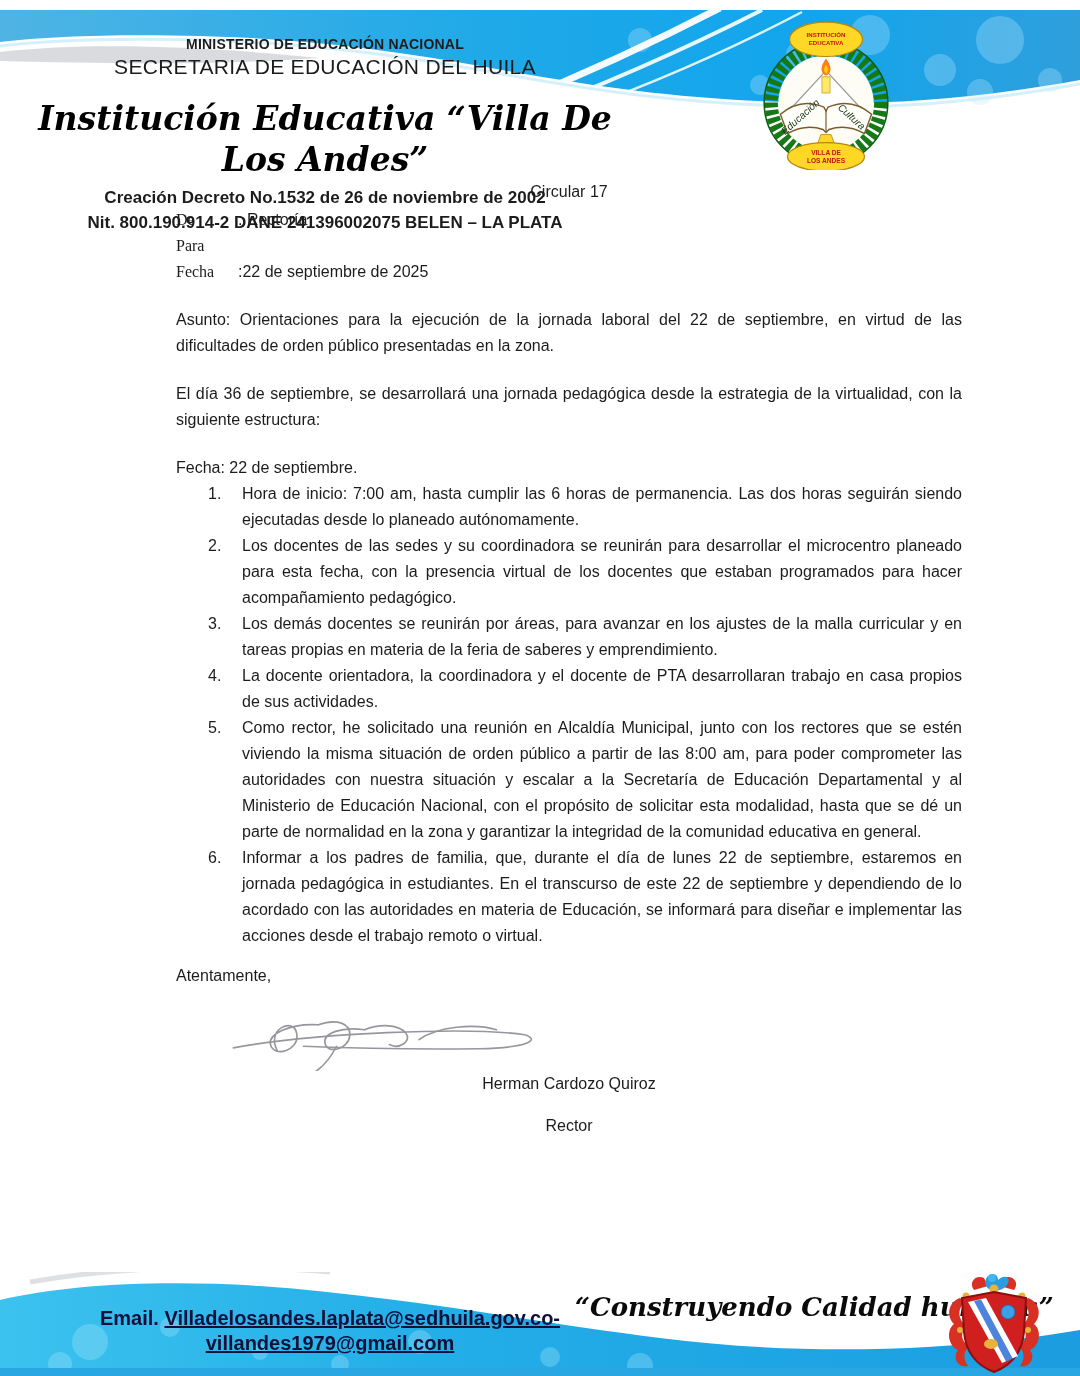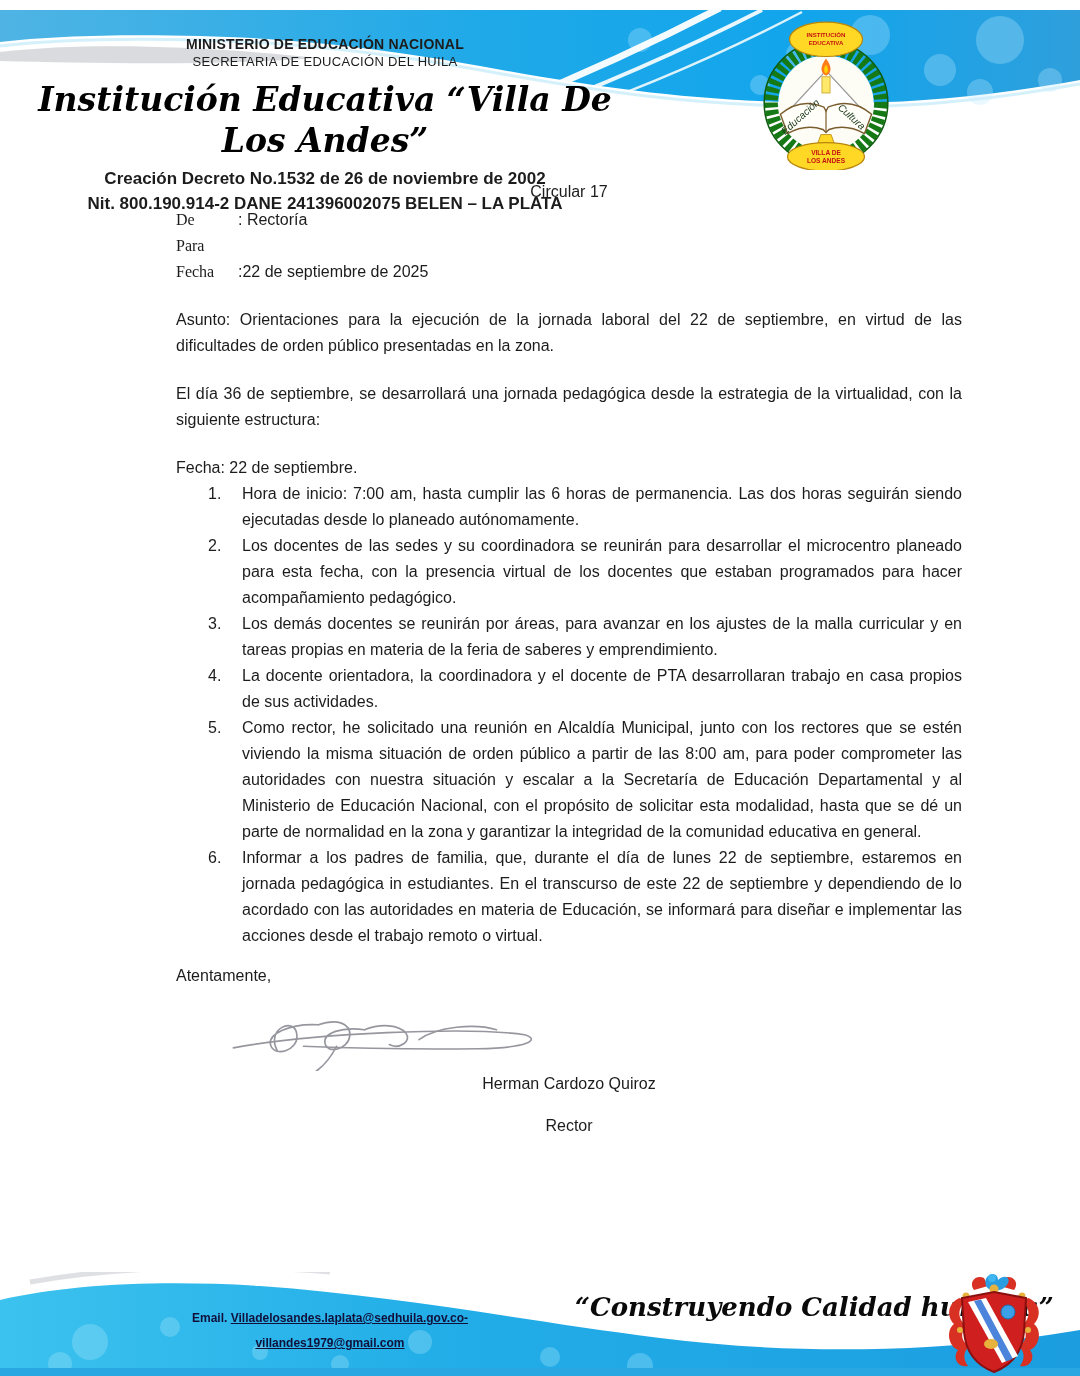--- a/index.html
+++ b/index.html
@@ -8,24 +8,24 @@
     background:#ffffff;overflow:hidden;
     font-family:"Liberation Sans",sans-serif;color:#1c1c1c;
   }
   svg{display:block;}
   .abs{position:absolute;}
 
   
   .hdr-svg{left:0;top:0;}
   .hdr-text{left:25px;top:36px;width:600px;text-align:center;line-height:1.25;}
   .hdr-ministry{font-size:14px;font-weight:bold;letter-spacing:.2px;}
-  .hdr-secretary{font-size:13px;letter-spacing:.3px;}
+  .hdr-secretary{font-size:21px;letter-spacing:.3px;}
   .hdr-institution{
     font-family:"DejaVu Serif",serif;font-style:italic;font-weight:bold;
-    font-size:33px;margin-top:9px;color:#000;
+    font-size:33px;margin-top:18px;color:#000;
   }
   .hdr-sub{font-size:17px;font-weight:bold;line-height:1.45;margin-top:6px;}
   .logo-svg{left:750px;top:18px;}
 
   
   .content{left:150px;top:179px;width:786px;font-size:16px;line-height:26px;margin-left:26px;}
   .doc-title{text-align:center;margin:0 0 2px 0;font-size:16px;font-weight:normal;}
   .meta-row{display:flex;}
   .meta-label{width:62px;font-family:Liberation Serif, serif;}
   .para{margin:22px 0 0 0;text-align:justify;}
@@ -36,21 +36,21 @@
   .li .txt{flex:1;text-align:justify;}
   .closing{margin-top:14px;}
   .sig-wrap{text-align:center;margin-top:2px;}
   .sig-name{text-align:center;margin-top:0;}
   .sig-role{text-align:center;}
 
   
   .ftr-svg{left:0;top:1272px;}
   .ftr-email{
     left:88px;top:1306px;width:484px;text-align:center;
-    font-size:12px;font-weight:bold;color:#10103a;line-height:25px;
+    font-size:20px;font-weight:bold;color:#10103a;line-height:25px;
   }
   .ftr-email .ul{text-decoration:underline;}
   .ftr-slogan{
     left:575px;top:1292px;width:390px;text-align:center;
     font-family:"DejaVu Serif",serif;font-style:italic;font-weight:bold;
     font-size:26px;color:#0a0a0a;white-space:nowrap;
   }
   .crest-svg{left:942px;top:1272px;}
 </style>
 </head>

